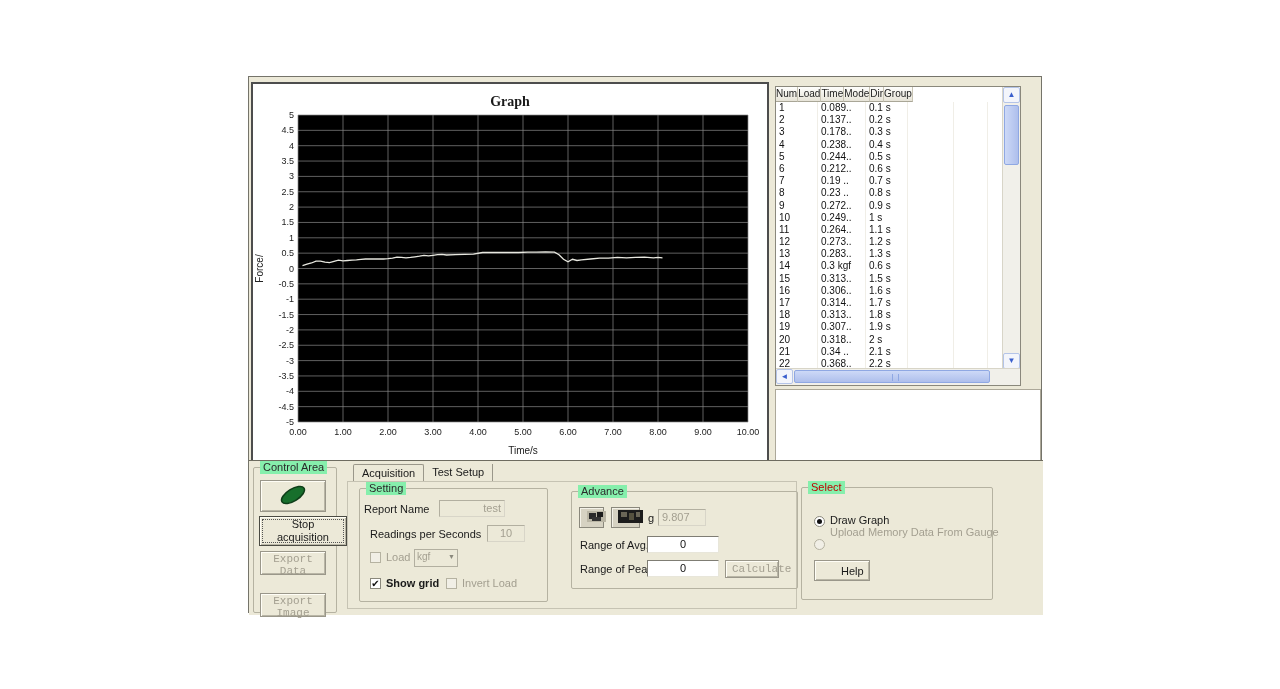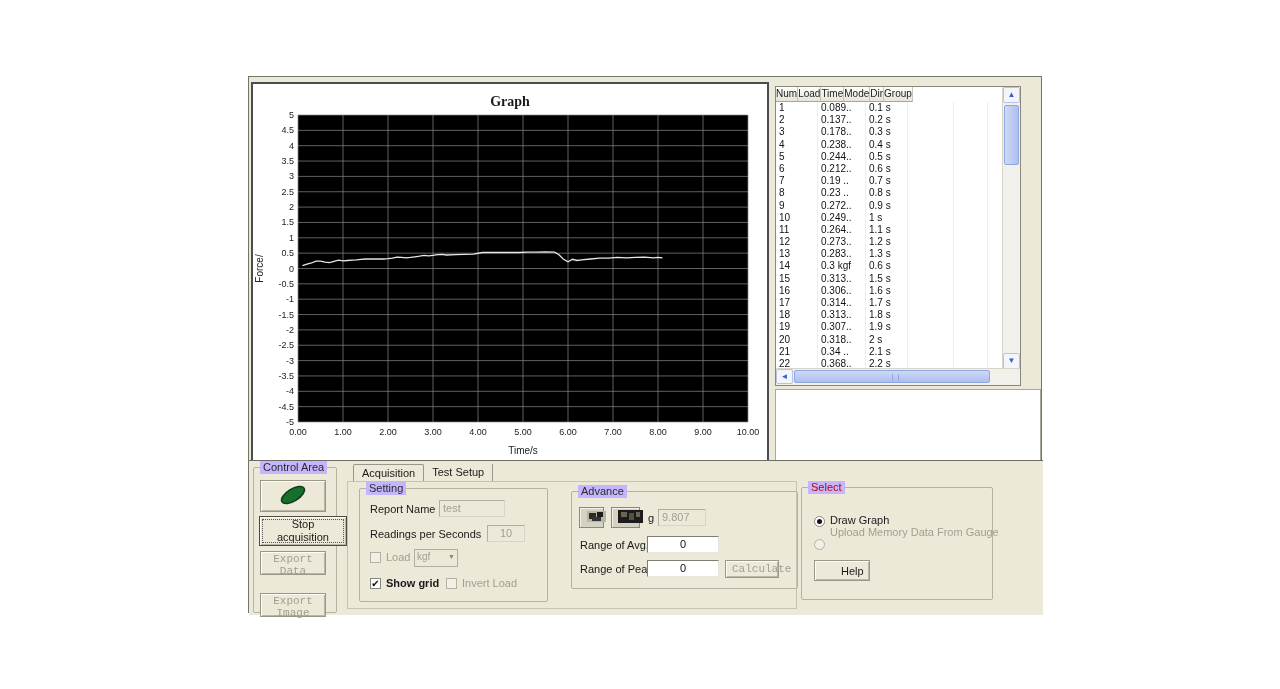--- a/index.html
+++ b/index.html
@@ -31,21 +31,21 @@
   .h-thumb::after{content:"";position:absolute;left:50%;top:3px;width:5px;height:7px;border-left:1px solid #8fa8e3;border-right:1px solid #8fa8e3;}
   .sb-corner{position:absolute;right:0;bottom:0;width:17px;height:16px;background:#f1f0ea;}
 
   
   .memo-panel{position:absolute;left:526px;top:312px;width:266px;height:72px;background:#fff;border:1px solid #aca899;box-sizing:border-box;}
 
   
   .bottom-panel{position:absolute;left:0;top:383px;width:794px;height:154px;background:#ece9d8;border-top:1px solid #6e6c60;}
 
   .groupbox{position:absolute;border:1px solid #b5b2a1;border-radius:2px;}
-  .gb-title{position:absolute;top:-7px;left:6px;background:#c4b5fd;padding:0 3px;font-size:11px;color:#2a2a2a;line-height:13px;}
+  .gb-title{position:absolute;top:-7px;left:6px;background:#86efac;padding:0 3px;font-size:11px;color:#2a2a2a;line-height:13px;}
 
   .btn{position:absolute;background:#ece9d8;border:1px solid #9a978a;box-shadow:inset 1px 1px 0 #fffef6,inset -1px -1px 0 #b9b6a6;box-sizing:border-box;font-size:11px;color:#1a1a1a;text-align:center;cursor:pointer;}
   .btn.disabled{color:#a39f90;font-family:Liberation Mono, monospace;}
   .btn.default{border:1px solid #4a4a42;}
 
   .field{position:absolute;background:#fff;border:1px solid;border-color:#7f7d74 #e8e6da #e8e6da #7f7d74;box-sizing:border-box;font-size:11px;color:#111;padding:1px 3px;}
   .field.disabled{background:#ece9d8;color:#a39f90;border-color:#b2afa0 #d8d5c8 #d8d5c8 #b2afa0;}
   .field.center{text-align:center;}
 
   .cb{position:absolute;width:11px;height:11px;background:#fff;border:1px solid #8a887c;box-sizing:border-box;font-size:10px;line-height:9px;text-align:center;color:#111;}
@@ -367,22 +367,22 @@
       </div>
 
       <div class="tabstrip" style="left:104px;top:3px;">
         <div class="tab active">Acquisition</div>
         <div class="tab">Test Setup</div>
       </div>
       <div class="tab-page" style="left:98px;top:20px;width:450px;height:128px;"></div>
 
       <div class="groupbox" style="left:110px;top:27px;width:187px;height:112px;">
         <div class="gb-title">Setting</div>
-        <span class="lbl" style="left:10px;top:14px;">Report Name</span>
-        <div class="field disabled" style="left:79px;top:11px;width:66px;height:17px;">test</div>
+        <span class="lbl" style="left:4px;top:14px;">Report Name</span>
+        <div class="field disabled" style="left:79px;top:11px;width:66px;height:17px;text-align:right;">test</div>
         <span class="lbl" style="left:10px;top:39px;">Readings per Seconds</span>
         <div class="field disabled center" style="left:127px;top:36px;width:38px;height:17px;">10</div>
         <span class="cb disabled" style="left:10px;top:63px;"></span>
         <span class="lbl disabled" style="left:26px;top:62px;">Load</span>
         <div class="selectbox" style="left:54px;top:60px;width:44px;height:18px;">
           <span>kgf</span>
           <span class="dd-arrow">▼</span>
         </div>
         <span class="cb" style="left:10px;top:89px;">✔</span>
         <span class="lbl" style="left:26px;top:88px;font-weight:bold;">Show grid</span>

